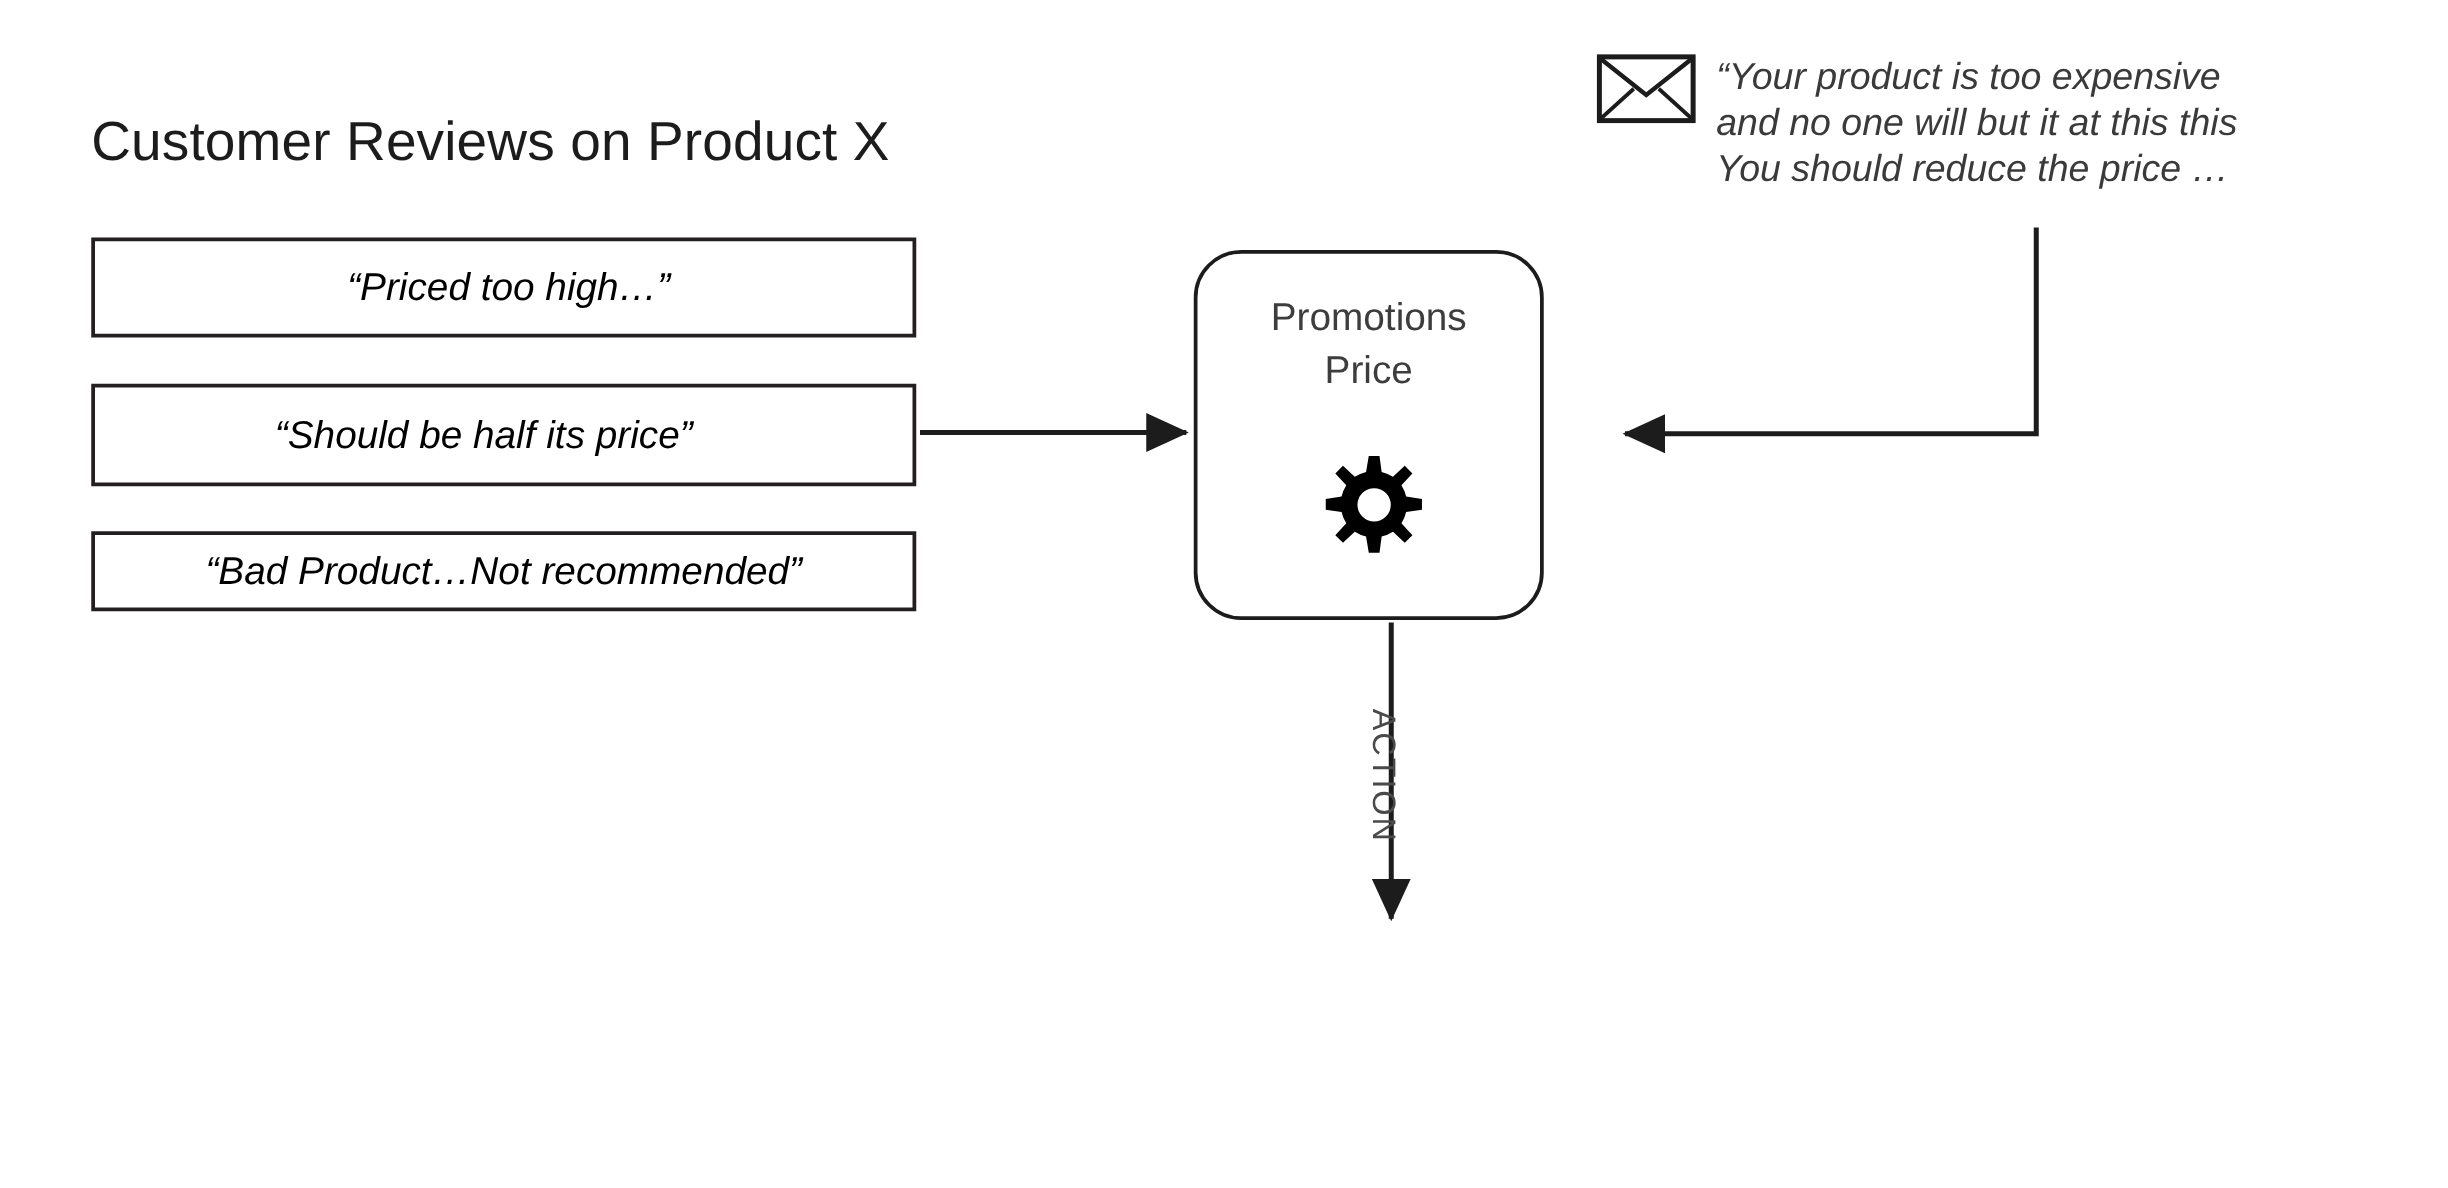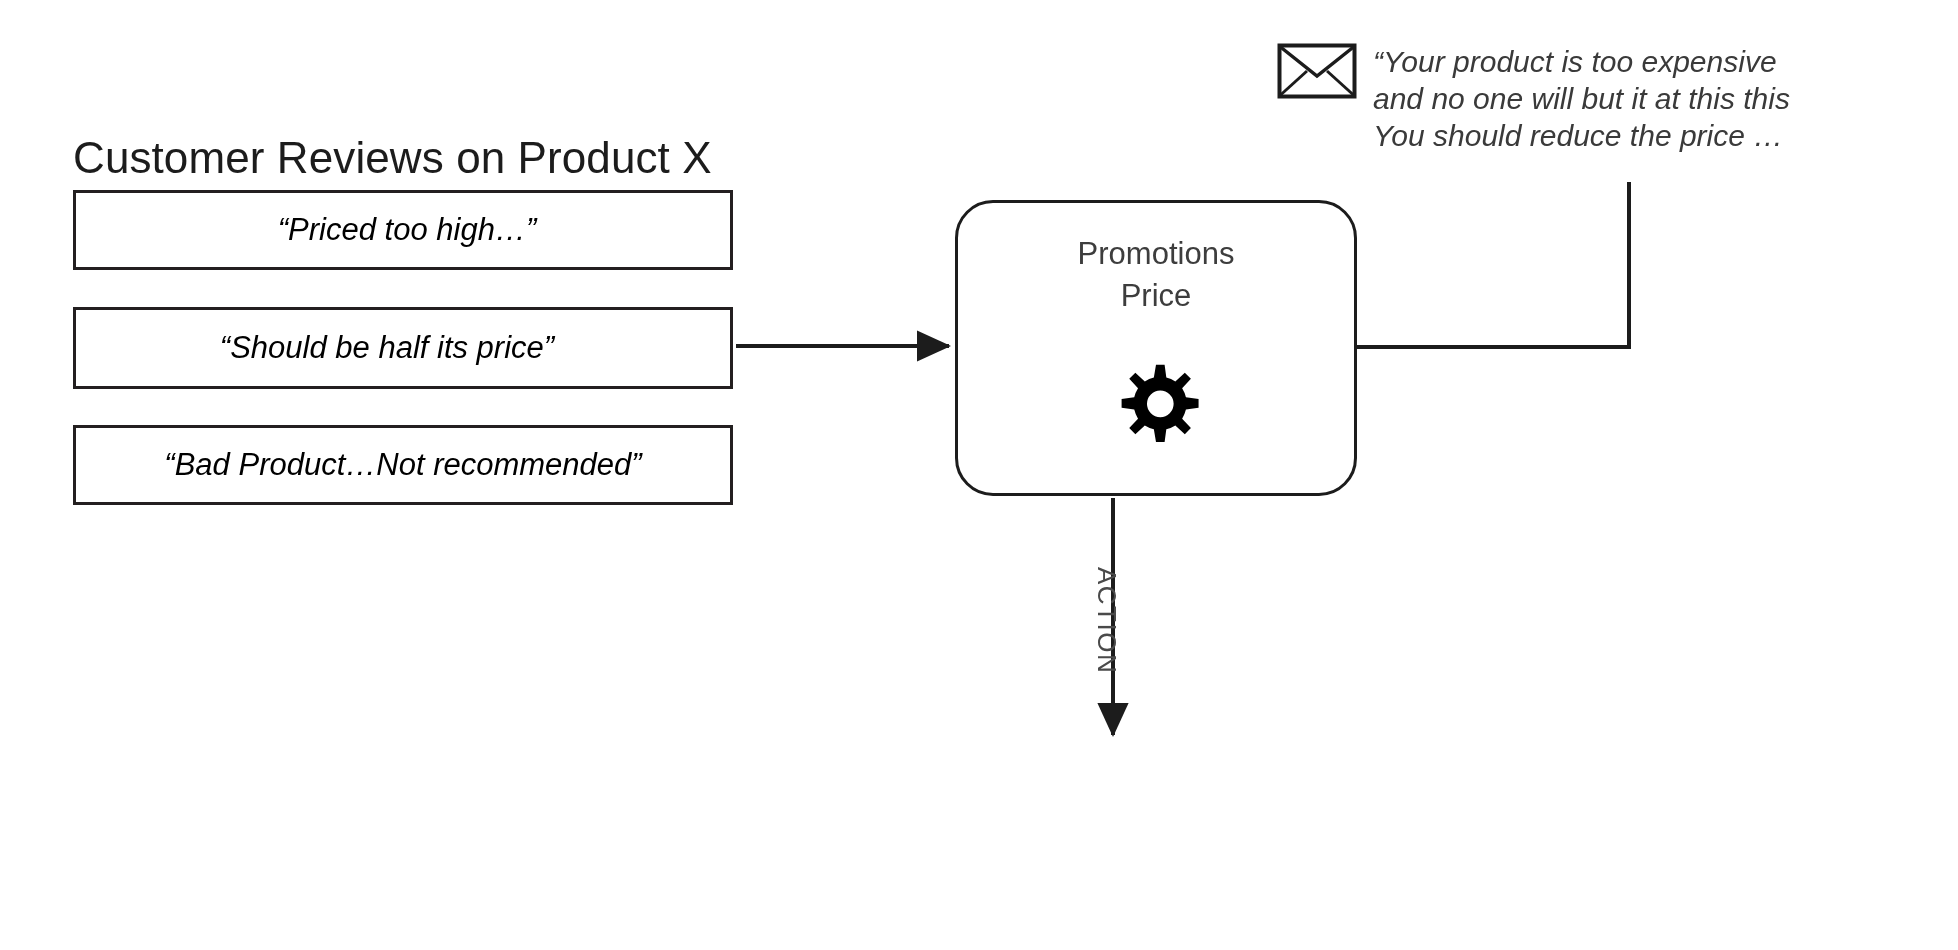--- a/index.html
+++ b/index.html
@@ -22,21 +22,20 @@
   
   #page-title {
     position: absolute;
     left: 73px;
     top: 88px;
     font-size: 44px;
     line-height: 52px;
     color: #1c1c1c;
     letter-spacing: 0.1px;
     white-space: nowrap;
-    margin-top: 44px;
   }
 
   
   .review-box {
     position: absolute;
     left: 73px;
     width: 660px;
     border: 3px solid #231f20;
     background: #ffffff;
     box-sizing: border-box;
@@ -48,29 +47,29 @@
     font-style: italic;
     font-size: 31px;
     line-height: 36px;
     color: #000000;
     white-space: nowrap;
   }
   #review-box-1 { top: 190px; height: 80px; }
   #review-box-1 .review-text { text-align: center; padding-left: 8px; }
   #review-box-2 { top: 307px; height: 82px; }
   #review-box-2 .review-text { text-align: center; padding-right: 32px; }
-  #review-box-3 { top: 425px; height: 80px; }
+  #review-box-3 { top: 425px; height: 64px; }
   #review-box-3 .review-text { text-align: center; }
 
   
   #agent-box {
     position: absolute;
     left: 955px;
     top: 200px;
-    width: 402px;
+    width: 280px;
     height: 296px;
     border: 3px solid #1c1c1c;
     border-radius: 38px;
     background: #ffffff;
     box-sizing: border-box;
   }
   #agent-label {
     position: absolute;
     left: 0;
     top: 30px;

